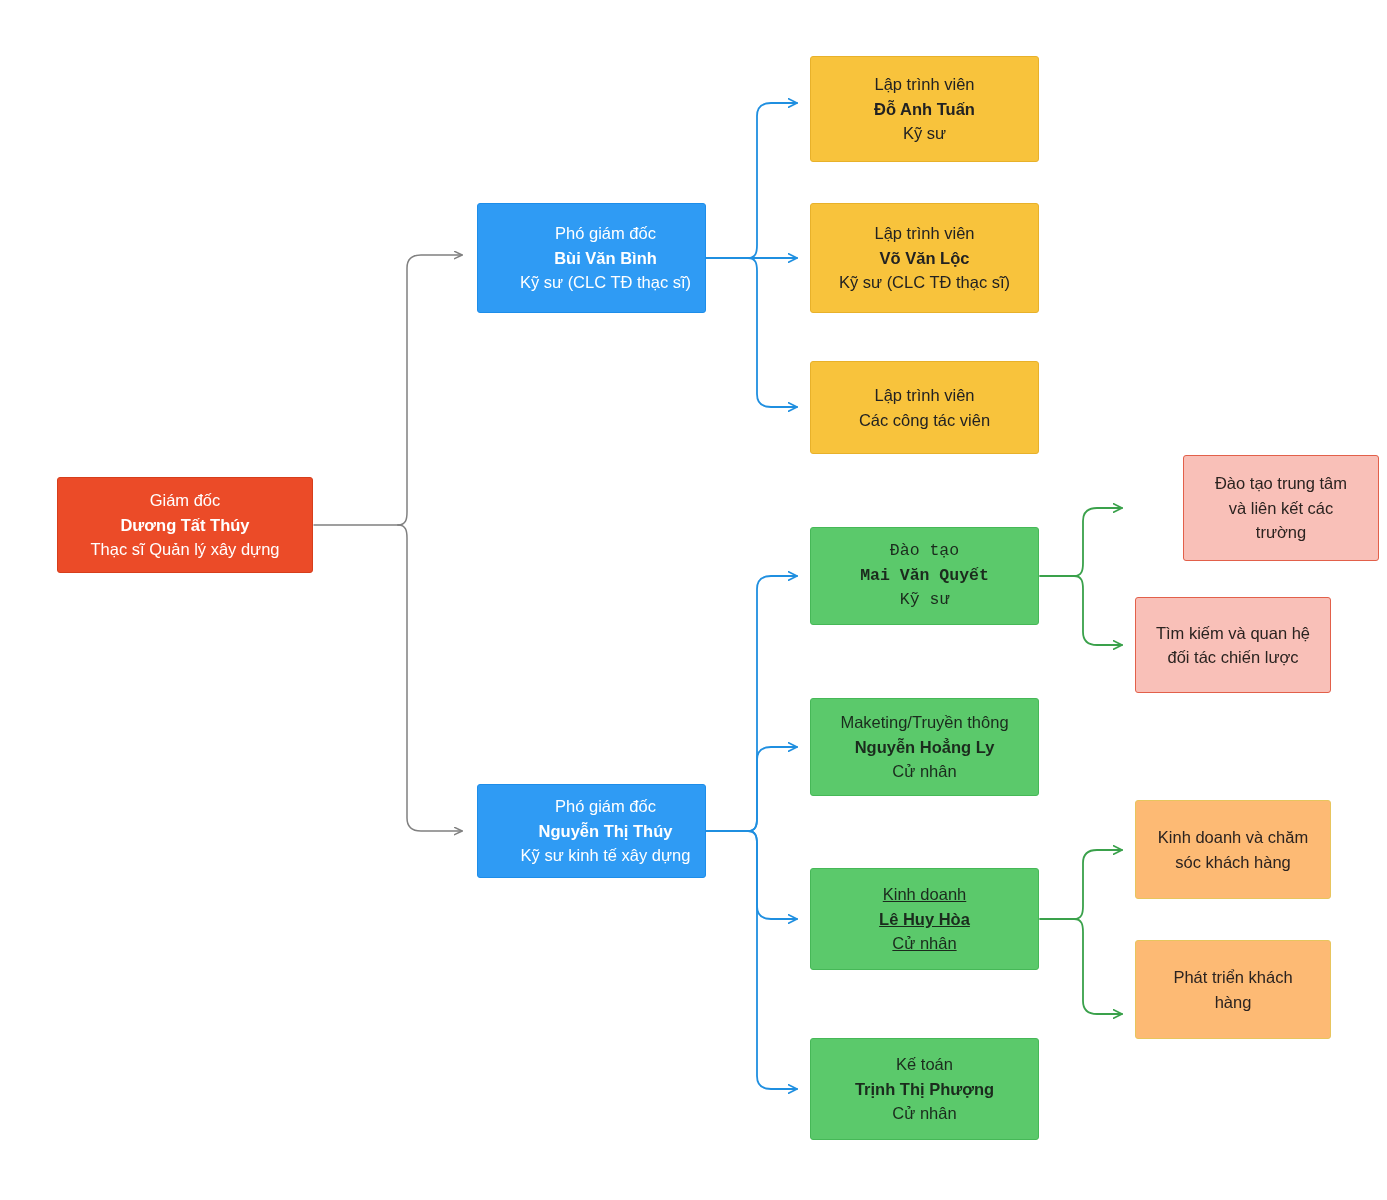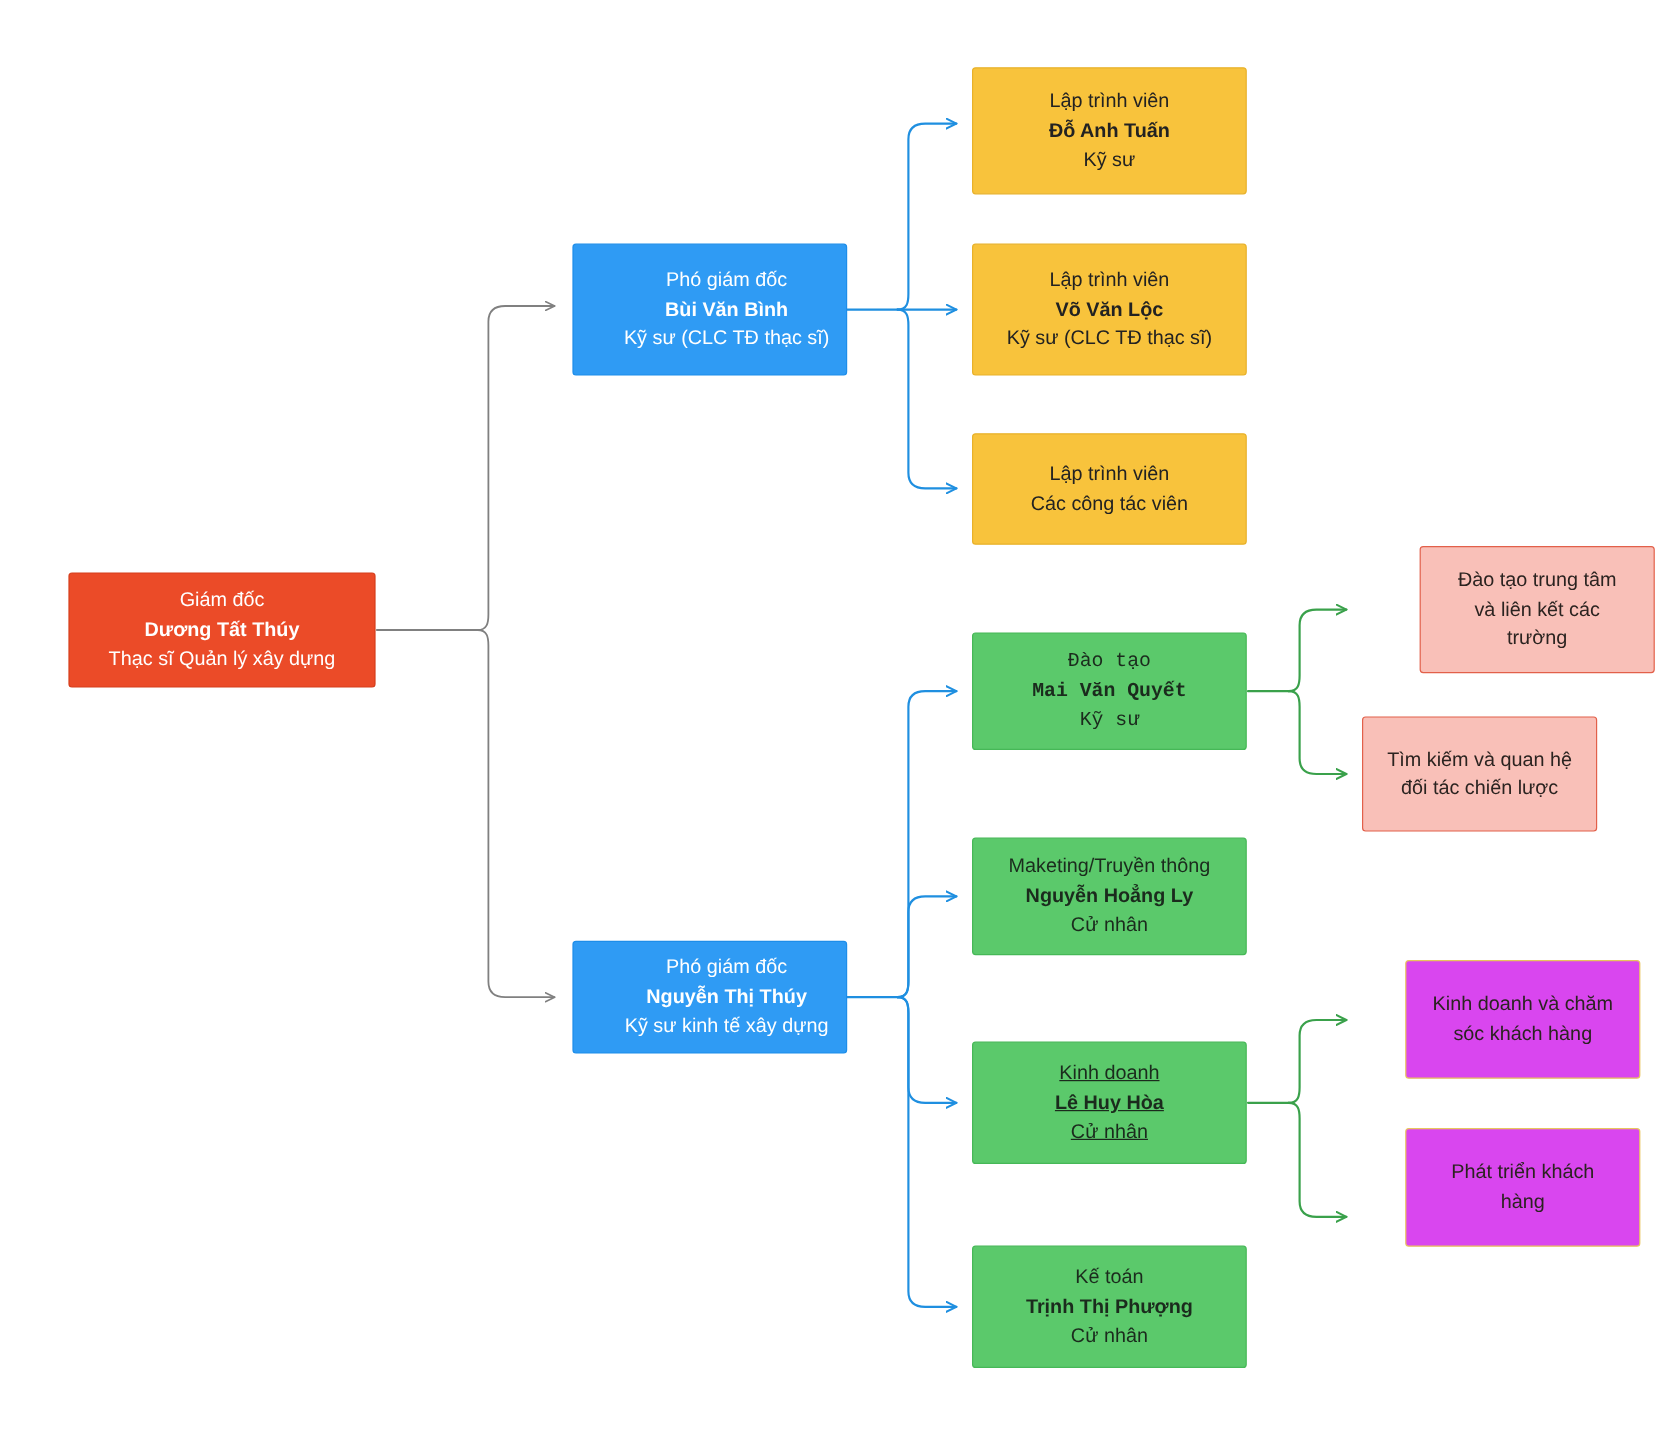--- a/index.html
+++ b/index.html
@@ -70,24 +70,23 @@
     background: #5bc96b;
     border-color: #46b857;
     color: #1b2b1d;
   }
   .n-pink {
     background: #f9c0b8;
     border-color: #e2604a;
     color: #2b2320;
   }
   .n-cream {
-    background: #d946ef;
+    background: #fdba74;
     border-color: #e8c55d;
     color: #2b2320;
-    margin-left: 36px;
   }
 </style>
 </head>
 <body>
 
 <div id="canvas">
 
   <svg id="wires" viewBox="0 0 1387 1200" width="1387" height="1200" xmlns="http://www.w3.org/2000/svg">
     <defs>
       <marker id="ah-gray" markerWidth="9" markerHeight="9" refX="8" refY="4.5" orient="auto" markerUnits="userSpaceOnUse">

